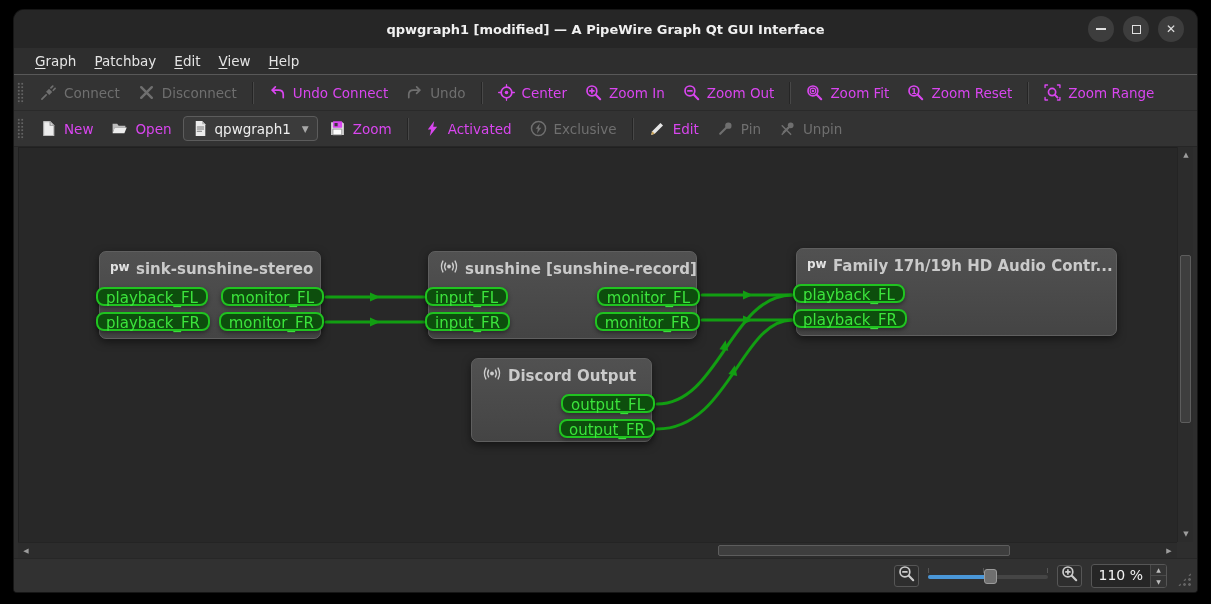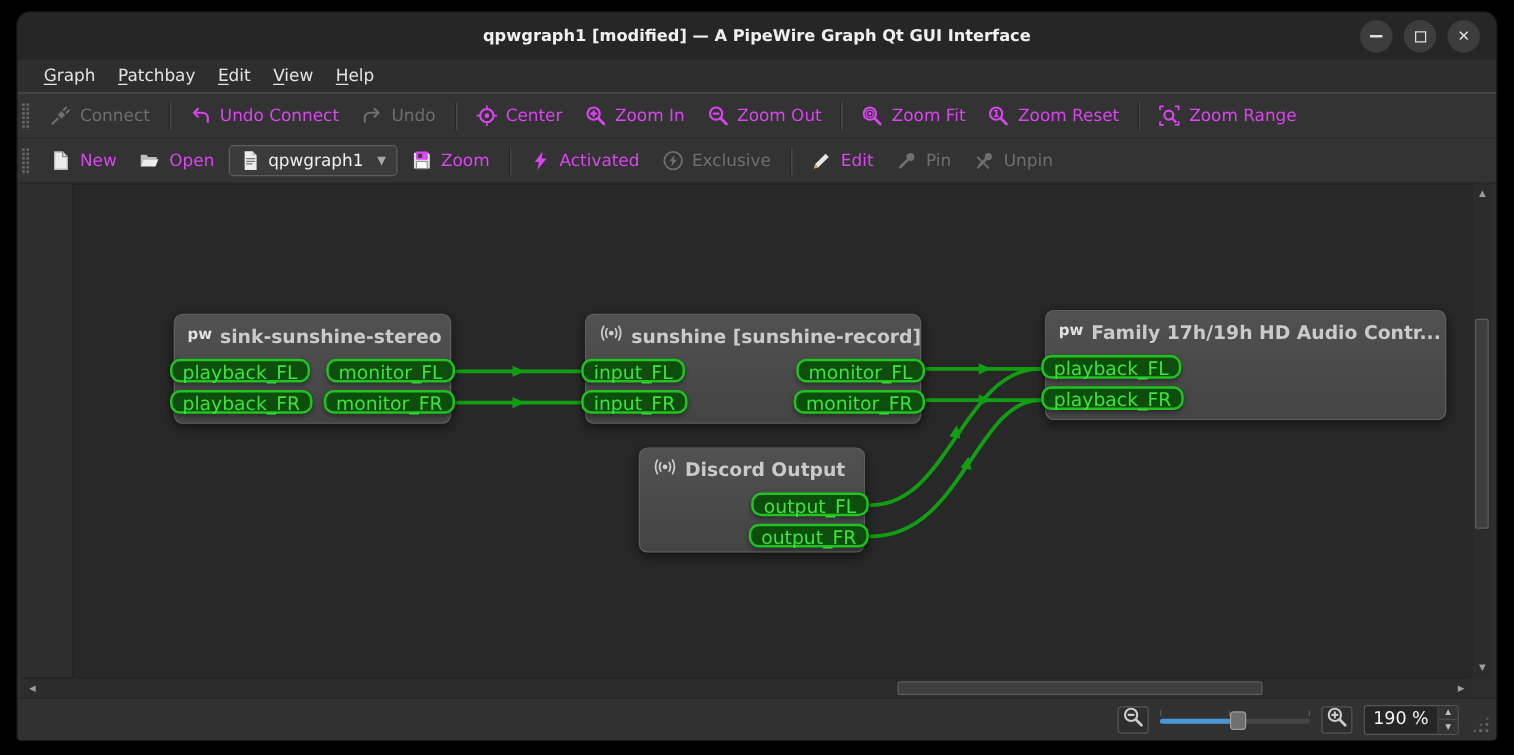--- a/index.html
+++ b/index.html
@@ -35,21 +35,21 @@
   .tbtn.disabled { color:#6f6f6f; }
   .tbtn .icon, .combo .icon { display:flex; }
   .tsep { width:2px; height:22px; margin:0 6px; flex:none;
           background:linear-gradient(to right,#252525 50%,#484848 50%); }
   .combo { display:flex; align-items:center; gap:6px; background:#3b3b3b; border:1px solid #5c5c5c;
            border-radius:4px; padding:3px 8px; margin:0 2px; color:#efefef; font-size:13.5px; }
   .combo .arrow { color:#a8a8a8; font-size:9px; margin-left:5px; }
   
   .canvas-wrap { position:absolute; top:137px; left:4px; width:1175px; height:411px; }
   .canvas { position:absolute; left:0; top:0; right:16px; bottom:16px; background:#282828;
-            border-top:1px solid #202020; border-left:1px solid #202020; overflow:hidden;margin-left:40px; }
+            border-top:1px solid #202020; border-left:1px solid #202020; overflow:hidden; }
   #wires { position:absolute; left:0; top:0; }
   .node { position:absolute; background:linear-gradient(#515151,#444444); border:1px solid #5f5f5f;
           border-radius:7px; box-shadow:0 3px 9px rgba(0,0,0,.5); }
   .node-title { display:flex; align-items:center; gap:5px; padding:7px 9px 0;
                 color:#cacaca; font-weight:bold; font-size:15px; white-space:nowrap; overflow:hidden; }
   .port { position:absolute; height:19px; line-height:18px; border:2px solid #20c320;
           background:#0d4e0d; color:#3ce43c; border-radius:8px; padding:0 8px; font-size:15px;
           white-space:nowrap; box-shadow:0 2px 4px rgba(0,0,0,.4); }
   .port.in  { left:-4px; }
   .port.out { right:-4px; }
@@ -119,20 +119,28 @@
       <div class="grip"></div>
       <button class="tbtn disabled">
         <span class="icon">
           <svg viewBox="0 0 16 16" width="17" height="17" fill="none" stroke="currentColor" stroke-width="1.6" stroke-linecap="round" stroke-linejoin="round">
             <path d="M1.8 14.2l4-4"></path>
             <path d="M5.7 7.3l3 3 2.8-2.8-3-3z" fill="currentColor" stroke="none"></path>
             <path d="M10.3 3.7L12 2M12.5 5.9L14.2 4.2"></path>
           </svg>
         </span>
         <span>Connect</span>
+      </button>
+      <button class="tbtn disabled">
+        <span class="icon">
+          <svg viewBox="0 0 16 16" width="17" height="17" fill="none" stroke="currentColor" stroke-width="1.6" stroke-linecap="round" stroke-linejoin="round">
+            <path d="M3 3l10 10M13 3L3 13" stroke-width="2.3"></path>
+          </svg>
+        </span>
+        <span>Disconnect</span>
       </button>
       <div class="tsep"></div>
       <button class="tbtn">
         <span class="icon">
           <svg viewBox="0 0 16 16" width="17" height="17" fill="none" stroke="currentColor" stroke-width="1.6" stroke-linecap="round" stroke-linejoin="round">
             <path d="M6 2.8L3 5.8l3 3"></path>
             <path d="M3.3 5.8H9c2.7 0 4.4 1.7 4.4 4.1v2.9"></path>
           </svg>
         </span>
         <span>Undo Connect</span>
@@ -399,21 +407,21 @@
       <div class="slider-handle" id="slider-handle" style="left: 56px;"></div>
     </div>
     <div class="zoombtn" id="status-zoom-in">
         <span class="icon"><svg viewBox="0 0 16 16" width="17" height="17" fill="none" stroke="currentColor" stroke-width="1.6" stroke-linecap="round" stroke-linejoin="round">
             <circle cx="6.5" cy="6.5" r="4.6"></circle>
             <path d="M10.2 10.2L14.3 14.3" stroke-width="2"></path>
             <path d="M4.6 6.5h3.8M6.5 4.6v3.8"></path>
           </svg></span>
       </div>
     <div class="spinbox">
-      <span class="spin-value">190 %</span>
+      <span class="spin-value">110 %</span>
       <div class="spin-btns">
         <div class="spin-btn">▲</div>
         <div class="spin-btn">▼</div>
       </div>
     </div>
     <div class="resize-grip"></div>
   </div>
 
 </div>
 

